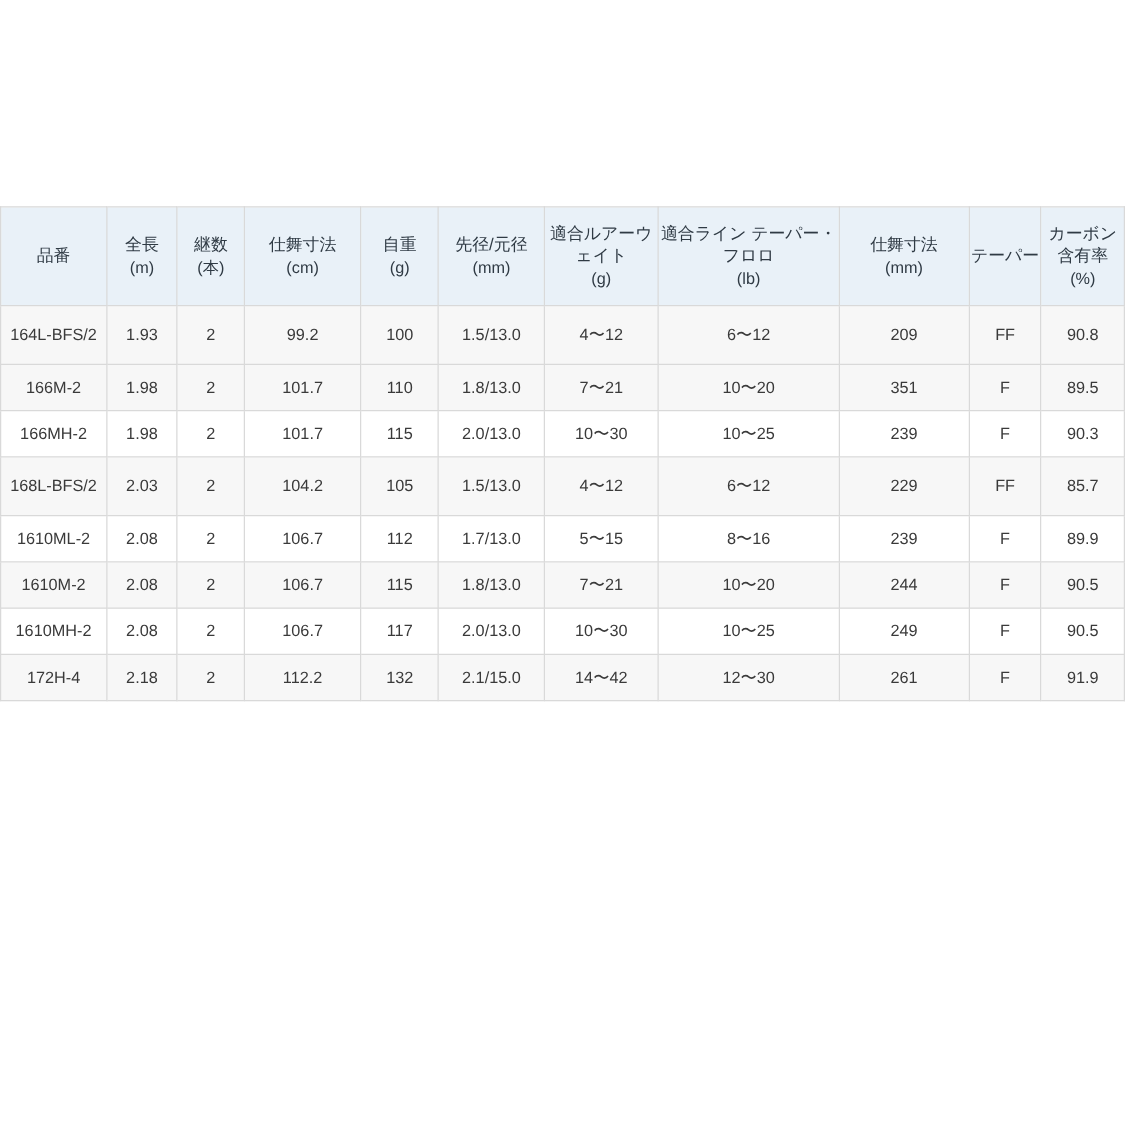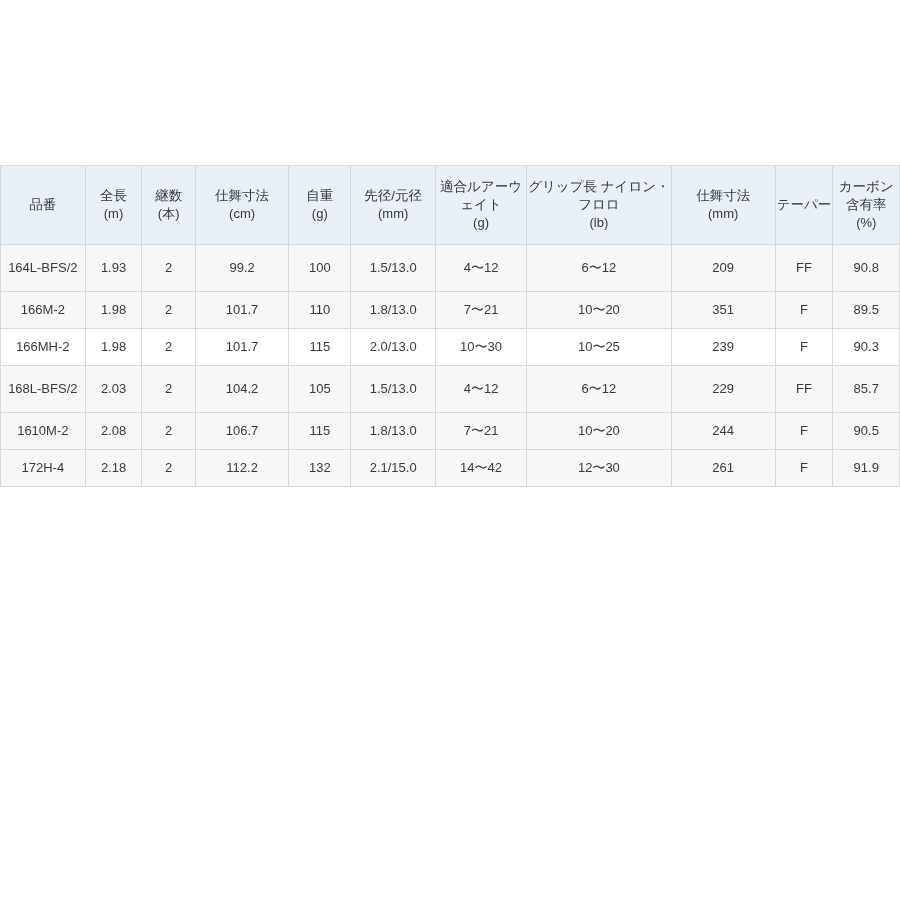--- a/index.html
+++ b/index.html
@@ -124,21 +124,21 @@
           </th>
           <th>
             <span class="hdr-line">先径/元径</span>
             <span class="hdr-sub">(mm)</span>
           </th>
           <th>
             <span class="hdr-line">適合ルアーウェイト</span>
             <span class="hdr-sub">(g)</span>
           </th>
           <th>
-            <span class="hdr-line">グリップ長 ナイロン・フロロ</span>
+            <span class="hdr-line">適合ライン テーパー・フロロ</span>
             <span class="hdr-sub">(lb)</span>
           </th>
           <th>
             <span class="hdr-line">仕舞寸法</span>
             <span class="hdr-sub">(mm)</span>
           </th>
           <th>
             <span class="hdr-line">テーパー</span>
             <span class="hdr-sub"></span>
           </th>
@@ -194,33 +194,59 @@
           <td>2</td>
           <td>104.2</td>
           <td>105</td>
           <td>1.5/13.0</td>
           <td>4〜12</td>
           <td>6〜12</td>
           <td>229</td>
           <td>FF</td>
           <td>85.7</td>
         </tr>
+        <tr>
+          <td class="model">1610ML-2</td>
+          <td>2.08</td>
+          <td>2</td>
+          <td>106.7</td>
+          <td>112</td>
+          <td>1.7/13.0</td>
+          <td>5〜15</td>
+          <td>8〜16</td>
+          <td>239</td>
+          <td>F</td>
+          <td>89.9</td>
+        </tr>
         <tr class="alt">
           <td class="model">1610M-2</td>
           <td>2.08</td>
           <td>2</td>
           <td>106.7</td>
           <td>115</td>
           <td>1.8/13.0</td>
           <td>7〜21</td>
           <td>10〜20</td>
           <td>244</td>
           <td>F</td>
           <td>90.5</td>
         </tr>
+        <tr>
+          <td class="model">1610MH-2</td>
+          <td>2.08</td>
+          <td>2</td>
+          <td>106.7</td>
+          <td>117</td>
+          <td>2.0/13.0</td>
+          <td>10〜30</td>
+          <td>10〜25</td>
+          <td>249</td>
+          <td>F</td>
+          <td>90.5</td>
+        </tr>
         <tr class="alt">
           <td class="model">172H-4</td>
           <td>2.18</td>
           <td>2</td>
           <td>112.2</td>
           <td>132</td>
           <td>2.1/15.0</td>
           <td>14〜42</td>
           <td>12〜30</td>
           <td>261</td>

